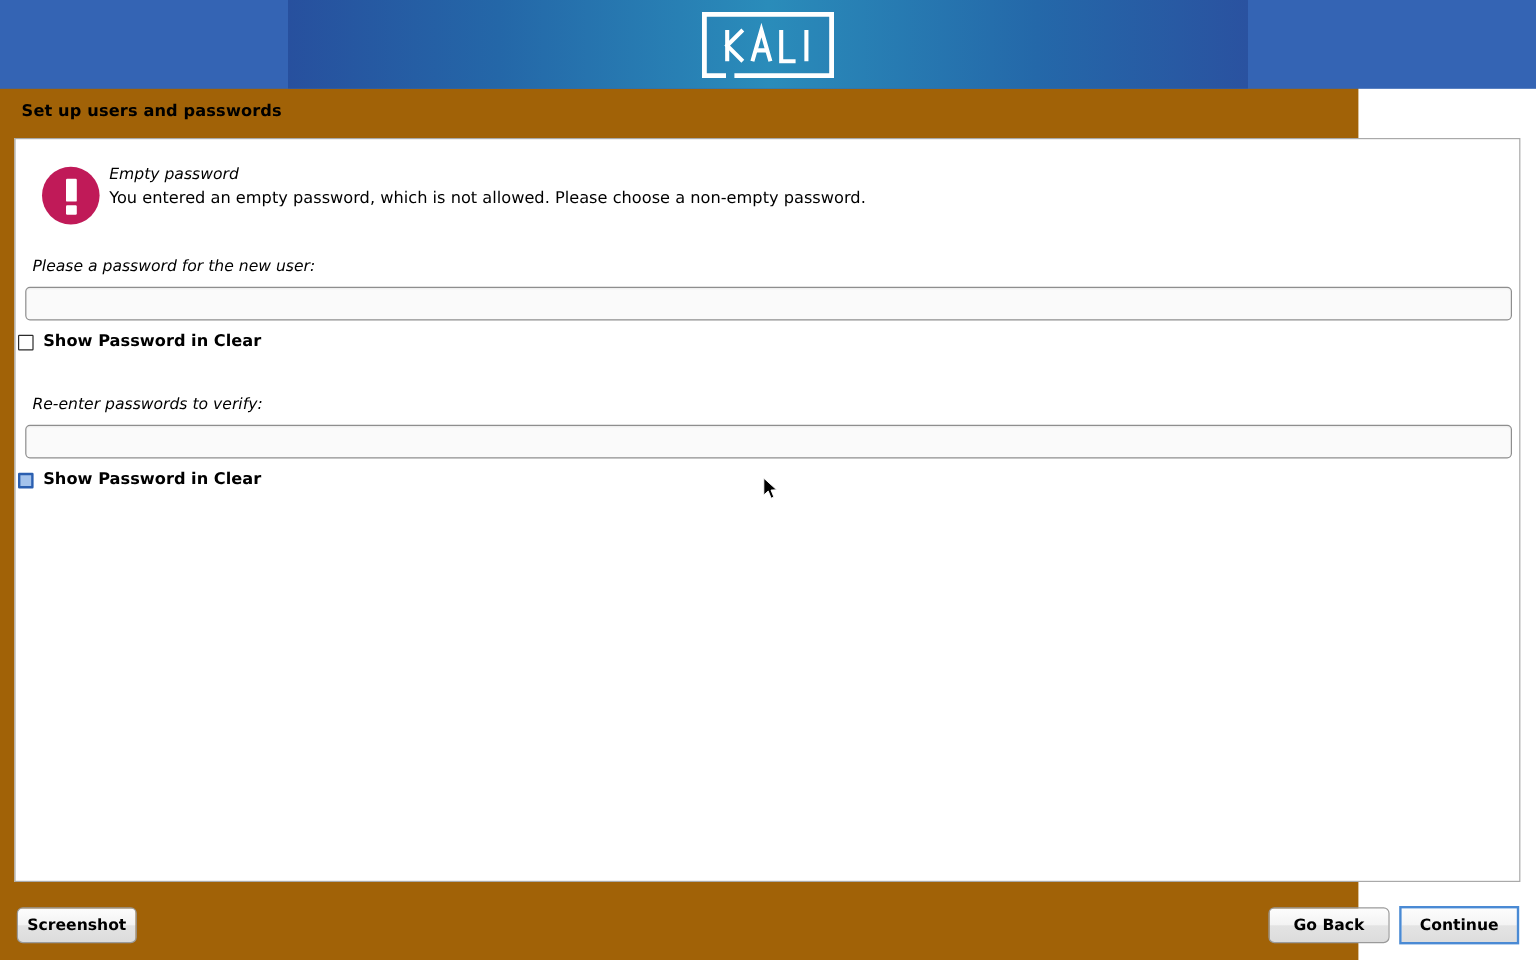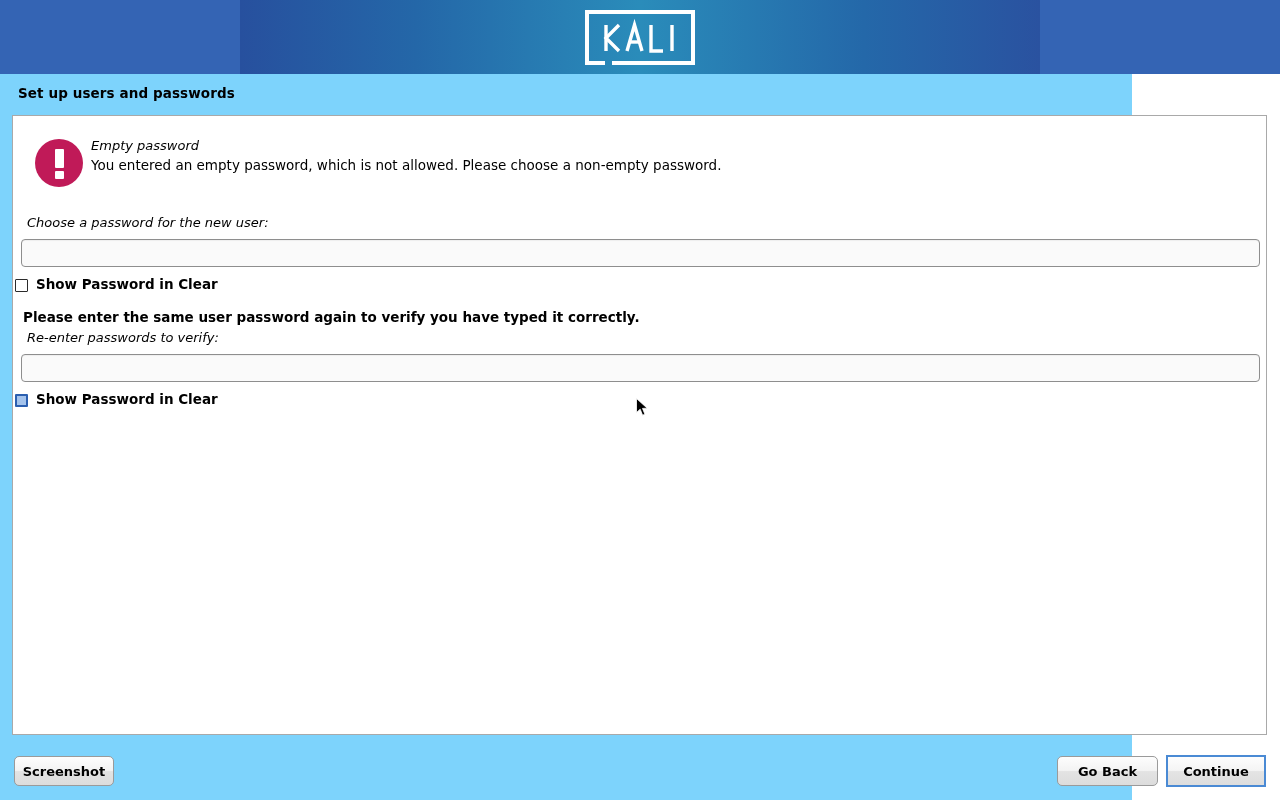--- a/index.html
+++ b/index.html
@@ -9,21 +9,21 @@
     height: 800px;
     overflow: hidden;
     background: #ffffff;
     font-family: "DejaVu Sans", "Liberation Sans", sans-serif;
   }
 
   #root {
     position: relative;
     width: 1132px;
     height: 800px;
-    background: #7dd3fc;
+    background: #a16207;
   }
 
   
   .banner {
     position: absolute;
     left: 0;
     top: 0;
     width: 1280px;
     height: 74px;
     background: #3464b4;
@@ -270,29 +270,28 @@
 
     <div class="error-row">
       <div class="error-icon">
         <div class="bang-bar"></div>
         <div class="bang-dot"></div>
       </div>
       <div class="error-title">Empty password</div>
       <div class="error-body">You entered an empty password, which is not allowed. Please choose a non-empty password.</div>
     </div>
 
-    <div class="italic-label" id="label-choose">Choose a password for the new user:</div>
+    <div class="italic-label" id="label-choose">Please a password for the new user:</div>
     <input class="pw-input" id="password-input" type="password" placeholder="" style="">
 
     <div class="cb-row" id="cb-row-1">
       <span class="cb-box"></span>
       <span class="cb-label">Show Password in Clear</span>
     </div>
 
-    <div class="strong-line" id="hint-verify">Please enter the same user password again to verify you have typed it correctly.</div>
     <div class="italic-label" id="label-reenter">Re-enter passwords to verify:</div>
     <input class="pw-input" id="password-verify" type="password" placeholder="" style="">
 
     <div class="cb-row" id="cb-row-2">
       <span class="cb-box focused"></span>
       <span class="cb-label">Show Password in Clear</span>
     </div>
 
   </div>
 

